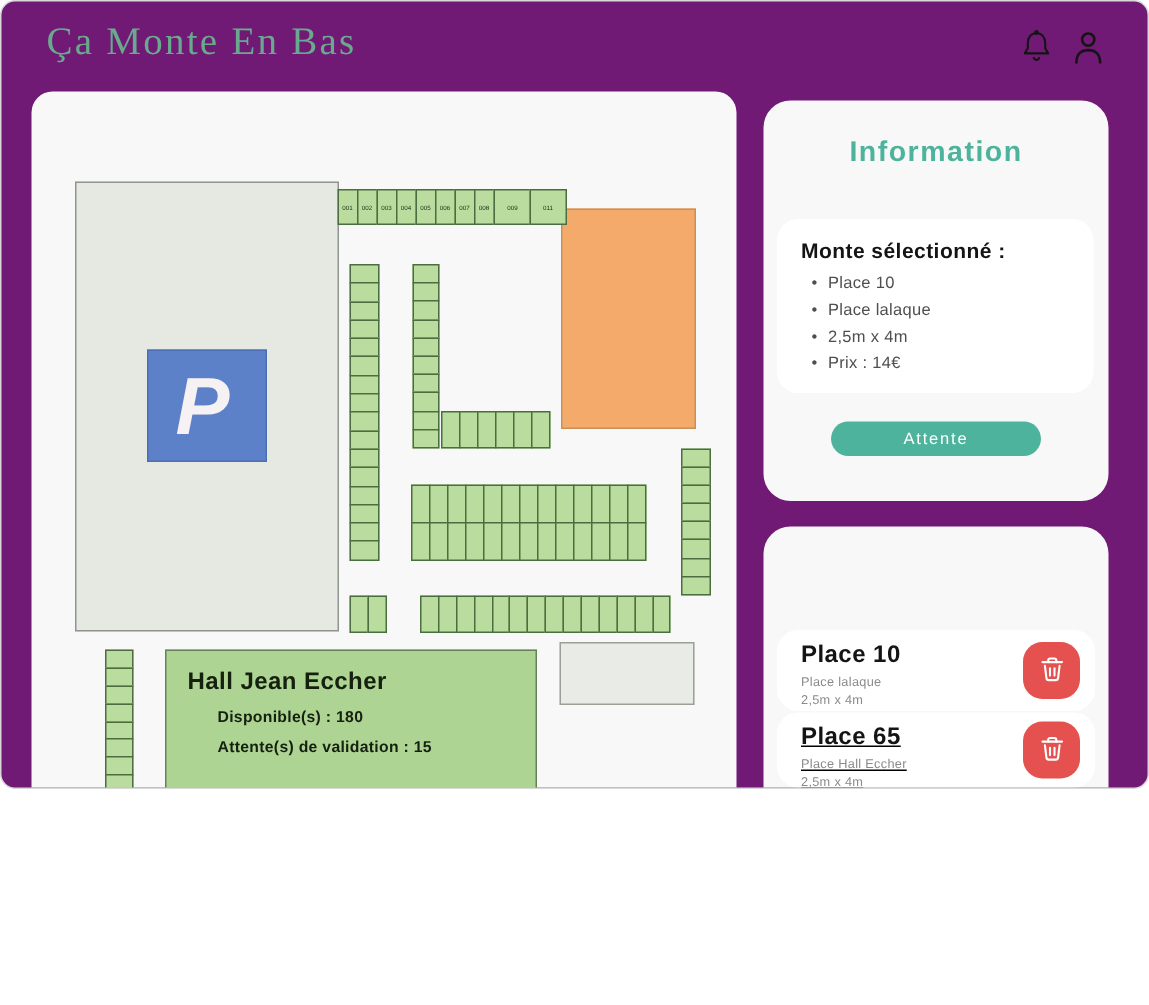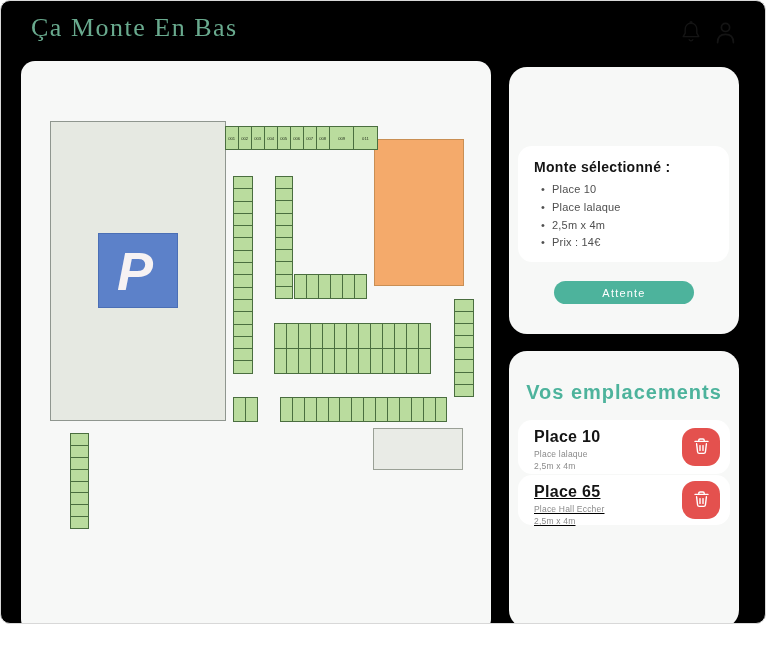--- a/index.html
+++ b/index.html
@@ -1,19 +1,19 @@
 <!DOCTYPE html>
 <html style="--accent: #4db39c; --logo-green: #69aa8e; --delete-red: #e4514e;"><head>
 <meta charset="utf-8">
 <style>
   * { margin:0; padding:0; box-sizing:border-box; }
   html,body { background:#fff; }
   body { font-family:"Liberation Sans", sans-serif; width:766px; height:670px; }
   .page {
-    position:relative; width:766px; height:624px; background:#000000;
+    position:relative; width:766px; height:526px; background:#701a75;
     border:1px solid #d8d8d8; border-radius:10px; overflow:hidden;
   }
   
   .logo {
     position:absolute; left:30px; top:12px;
     font-family:"Liberation Serif", serif;
     font-size:26px; letter-spacing:1.5px; color:var(--logo-green);
   }
   .reserve-pill {
     position:absolute; left:488px; top:21px; width:137px; height:22px;
@@ -289,39 +289,44 @@
           <div class="spot-cell" style="width: 19px; height: 12.9px;"></div>
           <div class="spot-cell" style="width: 19px; height: 12.9px;"></div>
           <div class="spot-cell" style="width: 19px; height: 12.9px;"></div>
           <div class="spot-cell" style="width: 19px; height: 12.9px;"></div>
           <div class="spot-cell" style="width: 19px; height: 12.9px;"></div>
           <div class="spot-cell" style="width: 19px; height: 12.9px;"></div>
           <div class="spot-cell" style="width: 19px; height: 12.9px;"></div>
         </div>
       </div>
 
+    <div class="map-el hall">
+      <div class="hall-title">Hall Jean Eccher</div>
+      <div class="hall-line">Disponible(s) : 180</div>
+      <div class="hall-line">Attente(s) de validation : 15</div>
+    </div>
   </div>
 
   <div class="side-card info-card">
+    <div class="side-title">Information</div>
     <div class="selection-card">
       <div class="selection-heading">Monte sélectionné :</div>
       <ul class="selection-list" id="selection-list">
           <li>Place 10</li>
           <li>Place lalaque</li>
           <li>2,5m x 4m</li>
           <li>Prix : 14€</li>
         </ul>
     </div>
     <button class="pill-btn add-btn">
       <span>Attente</span>
     </button>
   </div>
 
   <div class="side-card spots-card">
-    <div class="side-title">Vos emplacements</div>
     <div id="spot-cards-root">
   <div class="place-card place-card-1">
     <div class="place-name">Place 10</div>
     <div class="place-sub">Place lalaque</div>
     <div class="place-size">2,5m x 4m</div>
     <button class="trash-btn">
       <span>
         <svg width="17" height="18" viewBox="0 0 17 18" fill="none" stroke="#ffffff" stroke-width="1.4" stroke-linecap="round" stroke-linejoin="round">
           <path d="M2 4.4 H15"></path>
           <path d="M5.8 4.4 V3.2 a1.2 1.2 0 0 1 1.2 -1.2 h3 a1.2 1.2 0 0 1 1.2 1.2 V4.4"></path>

